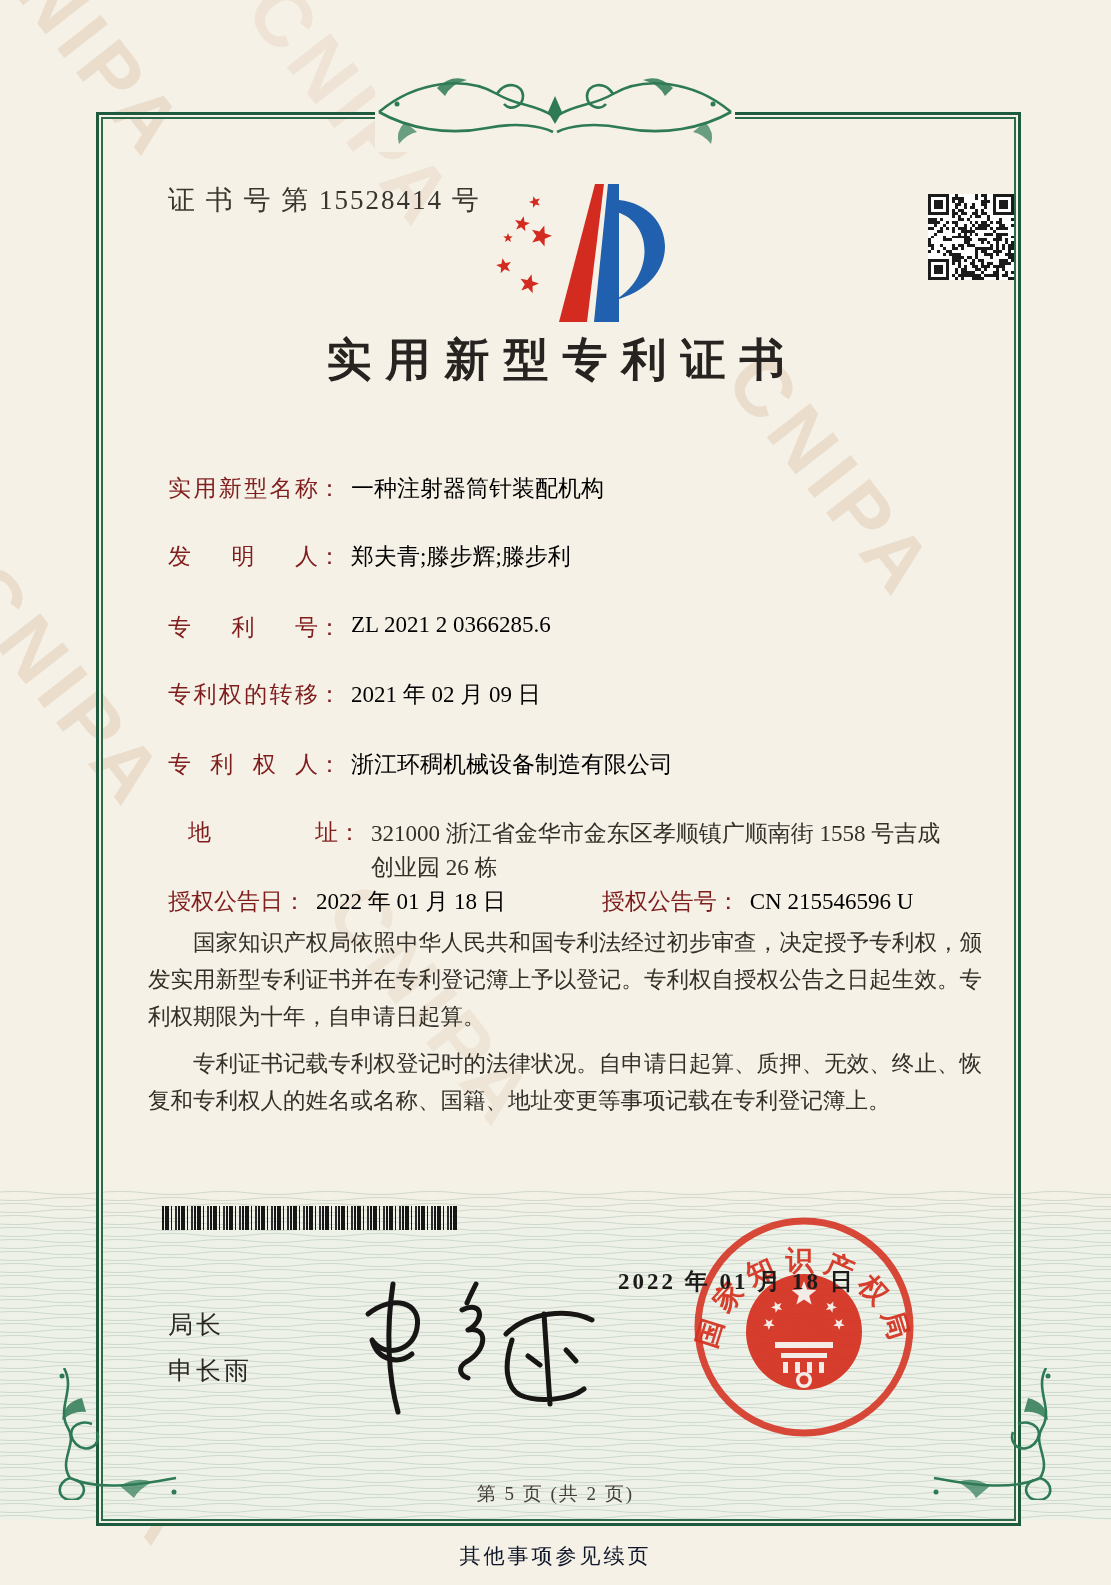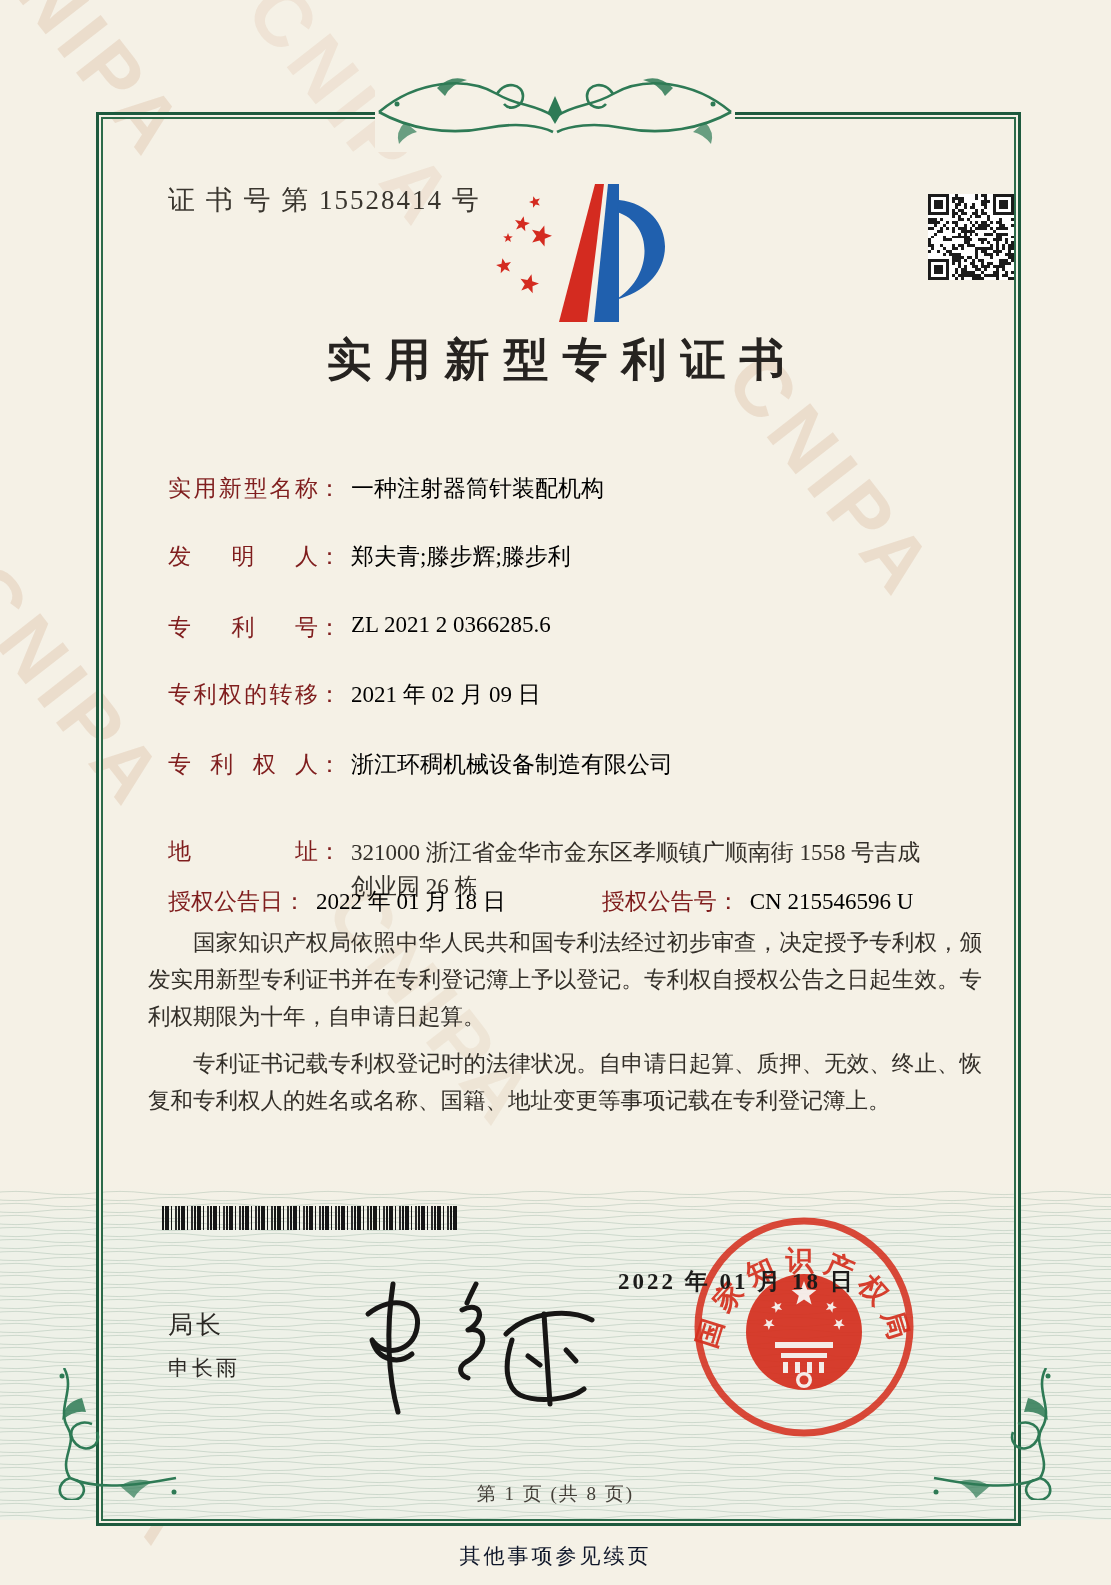--- a/index.html
+++ b/index.html
@@ -42,41 +42,41 @@
   .content{position:absolute;left:96px;top:112px;width:919px;height:1408px;z-index:3;}
   .cert-no{position:absolute;left:72px;top:70px;font-size:27px;letter-spacing:2px;color:#3a362f;}
   .logo{position:absolute;left:399px;top:66px;width:180px;height:150px;}
   .qr{position:absolute;left:832px;top:82px;width:86px;height:86px;}
   .title{
     position:absolute;left:0;right:0;top:218px;text-align:center;
     font-size:45px;font-weight:bold;letter-spacing:14px;padding-left:14px;color:#262320;
   }
   .row{position:absolute;left:72px;font-size:23px;white-space:nowrap;}
   .r1{top:361px;} .r2{top:429px;} .r3{top:500px;} .r4{top:567px;}
-  .r5{top:637px;} .r6{top:724px;white-space:normal;} .r7{top:774px;}
+  .r5{top:637px;} .r6{top:705px;white-space:normal;margin-left:20px;} .r7{top:774px;}
   .flabel{display:inline-block;vertical-align:top;color:#7f1d1d;}
   .jlabel{display:inline-block;width:150px;text-align:justify;text-align-last:justify;}
   .fvalue{margin-left:10px;color:#000000;}
   .addr-val{display:inline-block;margin-left:10px;max-width:600px;line-height:34px;vertical-align:top;}
   .addr-val span{display:block;}
   .g2{margin-left:96px;}
   .paras{position:absolute;left:52px;top:812px;width:834px;font-size:22.5px;line-height:37px;color:#332f29;}
   .paras p{margin:0 0 10px 0;text-indent:2em;text-align:justify;}
   
   .barcode{
     position:absolute;left:66px;top:1094px;width:296px;height:24px;
     background:repeating-linear-gradient(90deg,
       #161616 0 2px,rgba(0,0,0,0) 2px 3px,
       #161616 3px 7px,rgba(0,0,0,0) 7px 9px,
       #161616 9px 10px,rgba(0,0,0,0) 10px 13px,
       #2c2c2c 13px 15px,rgba(0,0,0,0) 15px 16px);
   }
   .director-title{position:absolute;left:72px;top:1196px;font-size:25px;letter-spacing:3px;
     font-family:"Liberation Sans","DejaVu Sans",sans-serif;color:#2b2username8;color:#2b2824;}
-  .director-name{position:absolute;left:72px;top:1242px;font-size:21px;letter-spacing:3px;
+  .director-name{position:absolute;left:72px;top:1242px;font-size:25px;letter-spacing:3px;
     font-family:"Liberation Sans","DejaVu Sans",sans-serif;color:#2b2824;}
   .signature{position:absolute;left:252px;top:1160px;width:250px;height:145px;}
   .seal{position:absolute;left:593px;top:1100px;width:230px;height:230px;}
   .seal-date{position:absolute;left:618px;top:1266px;font-size:23px;letter-spacing:3px;
     color:#1c1b1a;font-weight:600;z-index:5;}
   .page-info{position:absolute;left:0;right:0;top:1369px;text-align:center;font-size:19px;
     letter-spacing:2px;color:#433f38;}
   .cont-note{position:absolute;left:0;right:0;top:1542px;text-align:center;font-size:21px;
     letter-spacing:3px;color:#0f172a;z-index:3;}
 </style>
@@ -594,18 +594,18 @@
       <rect x="92" y="141" width="46" height="5" fill="#f6ece8"></rect>
       <rect x="94" y="150" width="5" height="11" fill="#f6ece8"></rect>
       <rect x="106" y="150" width="5" height="11" fill="#f6ece8"></rect>
       <rect x="118" y="150" width="5" height="11" fill="#f6ece8"></rect>
       <rect x="130" y="150" width="5" height="11" fill="#f6ece8"></rect>
       <circle cx="115" cy="168" r="8" fill="#f6ece8"></circle>
       <circle cx="115" cy="168" r="4.5" fill="#d5301f"></circle>
     </g>
   </svg>
 
-  <div class="page-info">第 1 页 (共 8 页)</div>
+  <div class="page-info">第 5 页 (共 2 页)</div>
 </div>
 
 <div class="seal-date">2022 年 01 月 18 日</div>
 
 <div class="cont-note">其他事项参见续页</div>
 
 </body></html>

